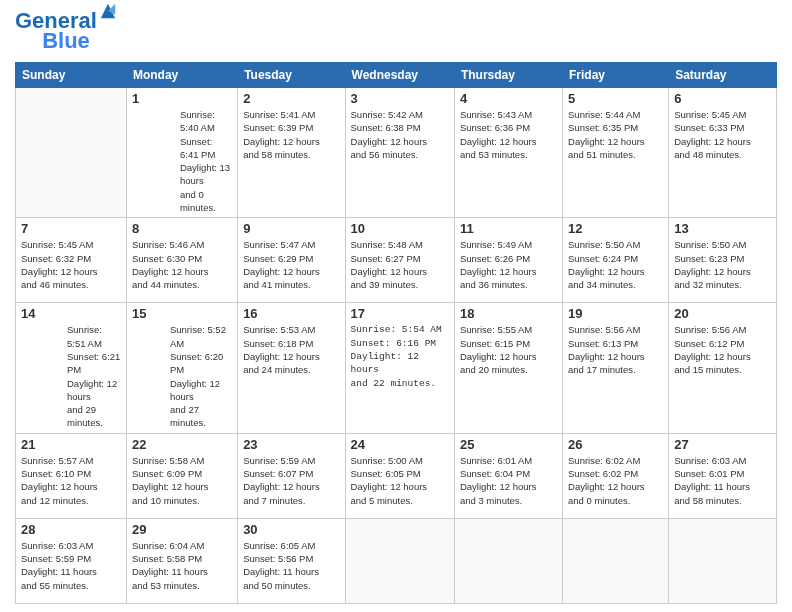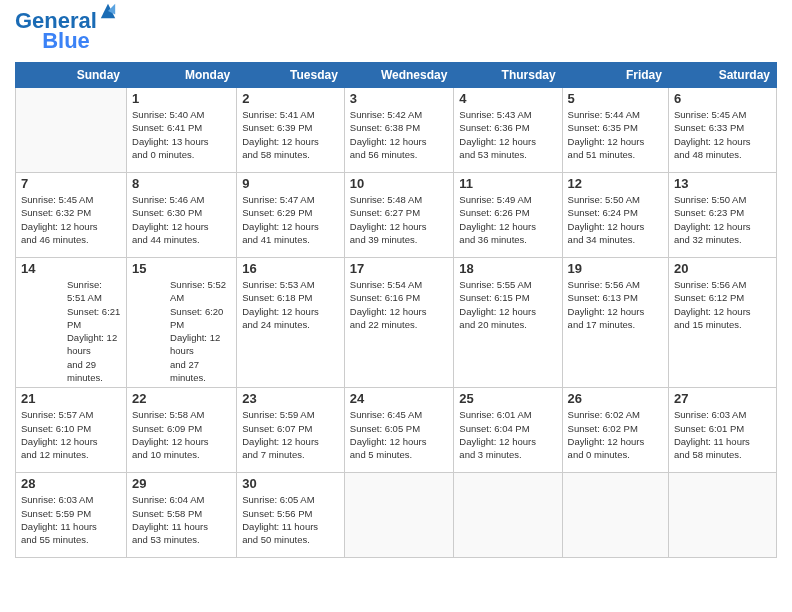--- a/index.html
+++ b/index.html
@@ -53,21 +53,21 @@
       color: #555;
     }
     .calendar {
       width: 100%;
       border-collapse: collapse;
       border: 1px solid #ccc;
     }
     .calendar th {
       background-color: #2b6cb0;
       color: #fff;
-      text-align: right;
+      text-align: left;
       padding: 5px 6px;
       font-size: 12px;
       border: 1px solid #2b6cb0;
     }
     .calendar td {
       border: 1px solid #ccc;
       vertical-align: top;
       padding: 3px 5px;
       width: 113px;
       height: 85px;
@@ -121,21 +121,21 @@
           <th>Thursday</th>
           <th>Friday</th>
           <th>Saturday</th>
         </tr>
     </thead>
     <tbody id="calendar-body">
         <tr>
           <td class="empty"></td>
           <td>
             <div class="day-num">1</div>
-            <div class="day-info" style="white-space: pre-line;">Sunrise: 5:40 AM
+            <div class="day-info" style="white-space: pre-line; margin-left: 48px;">Sunrise: 5:40 AM
 Sunset: 6:41 PM
 Daylight: 13 hours
 and 0 minutes.</div>
           </td>
           <td>
             <div class="day-num">2</div>
             <div class="day-info" style="white-space: pre-line;">Sunrise: 5:41 AM
 Sunset: 6:39 PM
 Daylight: 12 hours
 and 58 minutes.</div>
@@ -237,21 +237,21 @@
           </td>
           <td>
             <div class="day-num">16</div>
             <div class="day-info" style="white-space: pre-line;">Sunrise: 5:53 AM
 Sunset: 6:18 PM
 Daylight: 12 hours
 and 24 minutes.</div>
           </td>
           <td>
             <div class="day-num">17</div>
-            <div class="day-info" style="white-space: pre-line;">Sunrise: 5:54 AM
+            <div class="day-info" style="white-space: pre-line; font-family: Liberation Mono, monospace;">Sunrise: 5:54 AM
 Sunset: 6:16 PM
 Daylight: 12 hours
 and 22 minutes.</div>
           </td>
           <td>
             <div class="day-num">18</div>
             <div class="day-info" style="white-space: pre-line;">Sunrise: 5:55 AM
 Sunset: 6:15 PM
 Daylight: 12 hours
 and 20 minutes.</div>
@@ -288,21 +288,21 @@
           </td>
           <td>
             <div class="day-num">23</div>
             <div class="day-info" style="white-space: pre-line;">Sunrise: 5:59 AM
 Sunset: 6:07 PM
 Daylight: 12 hours
 and 7 minutes.</div>
           </td>
           <td>
             <div class="day-num">24</div>
-            <div class="day-info" style="white-space: pre-line;">Sunrise: 6:45 AM
+            <div class="day-info" style="white-space: pre-line;">Sunrise: 5:00 AM
 Sunset: 6:05 PM
 Daylight: 12 hours
 and 5 minutes.</div>
           </td>
           <td>
             <div class="day-num">25</div>
             <div class="day-info" style="white-space: pre-line;">Sunrise: 6:01 AM
 Sunset: 6:04 PM
 Daylight: 12 hours
 and 3 minutes.</div>

